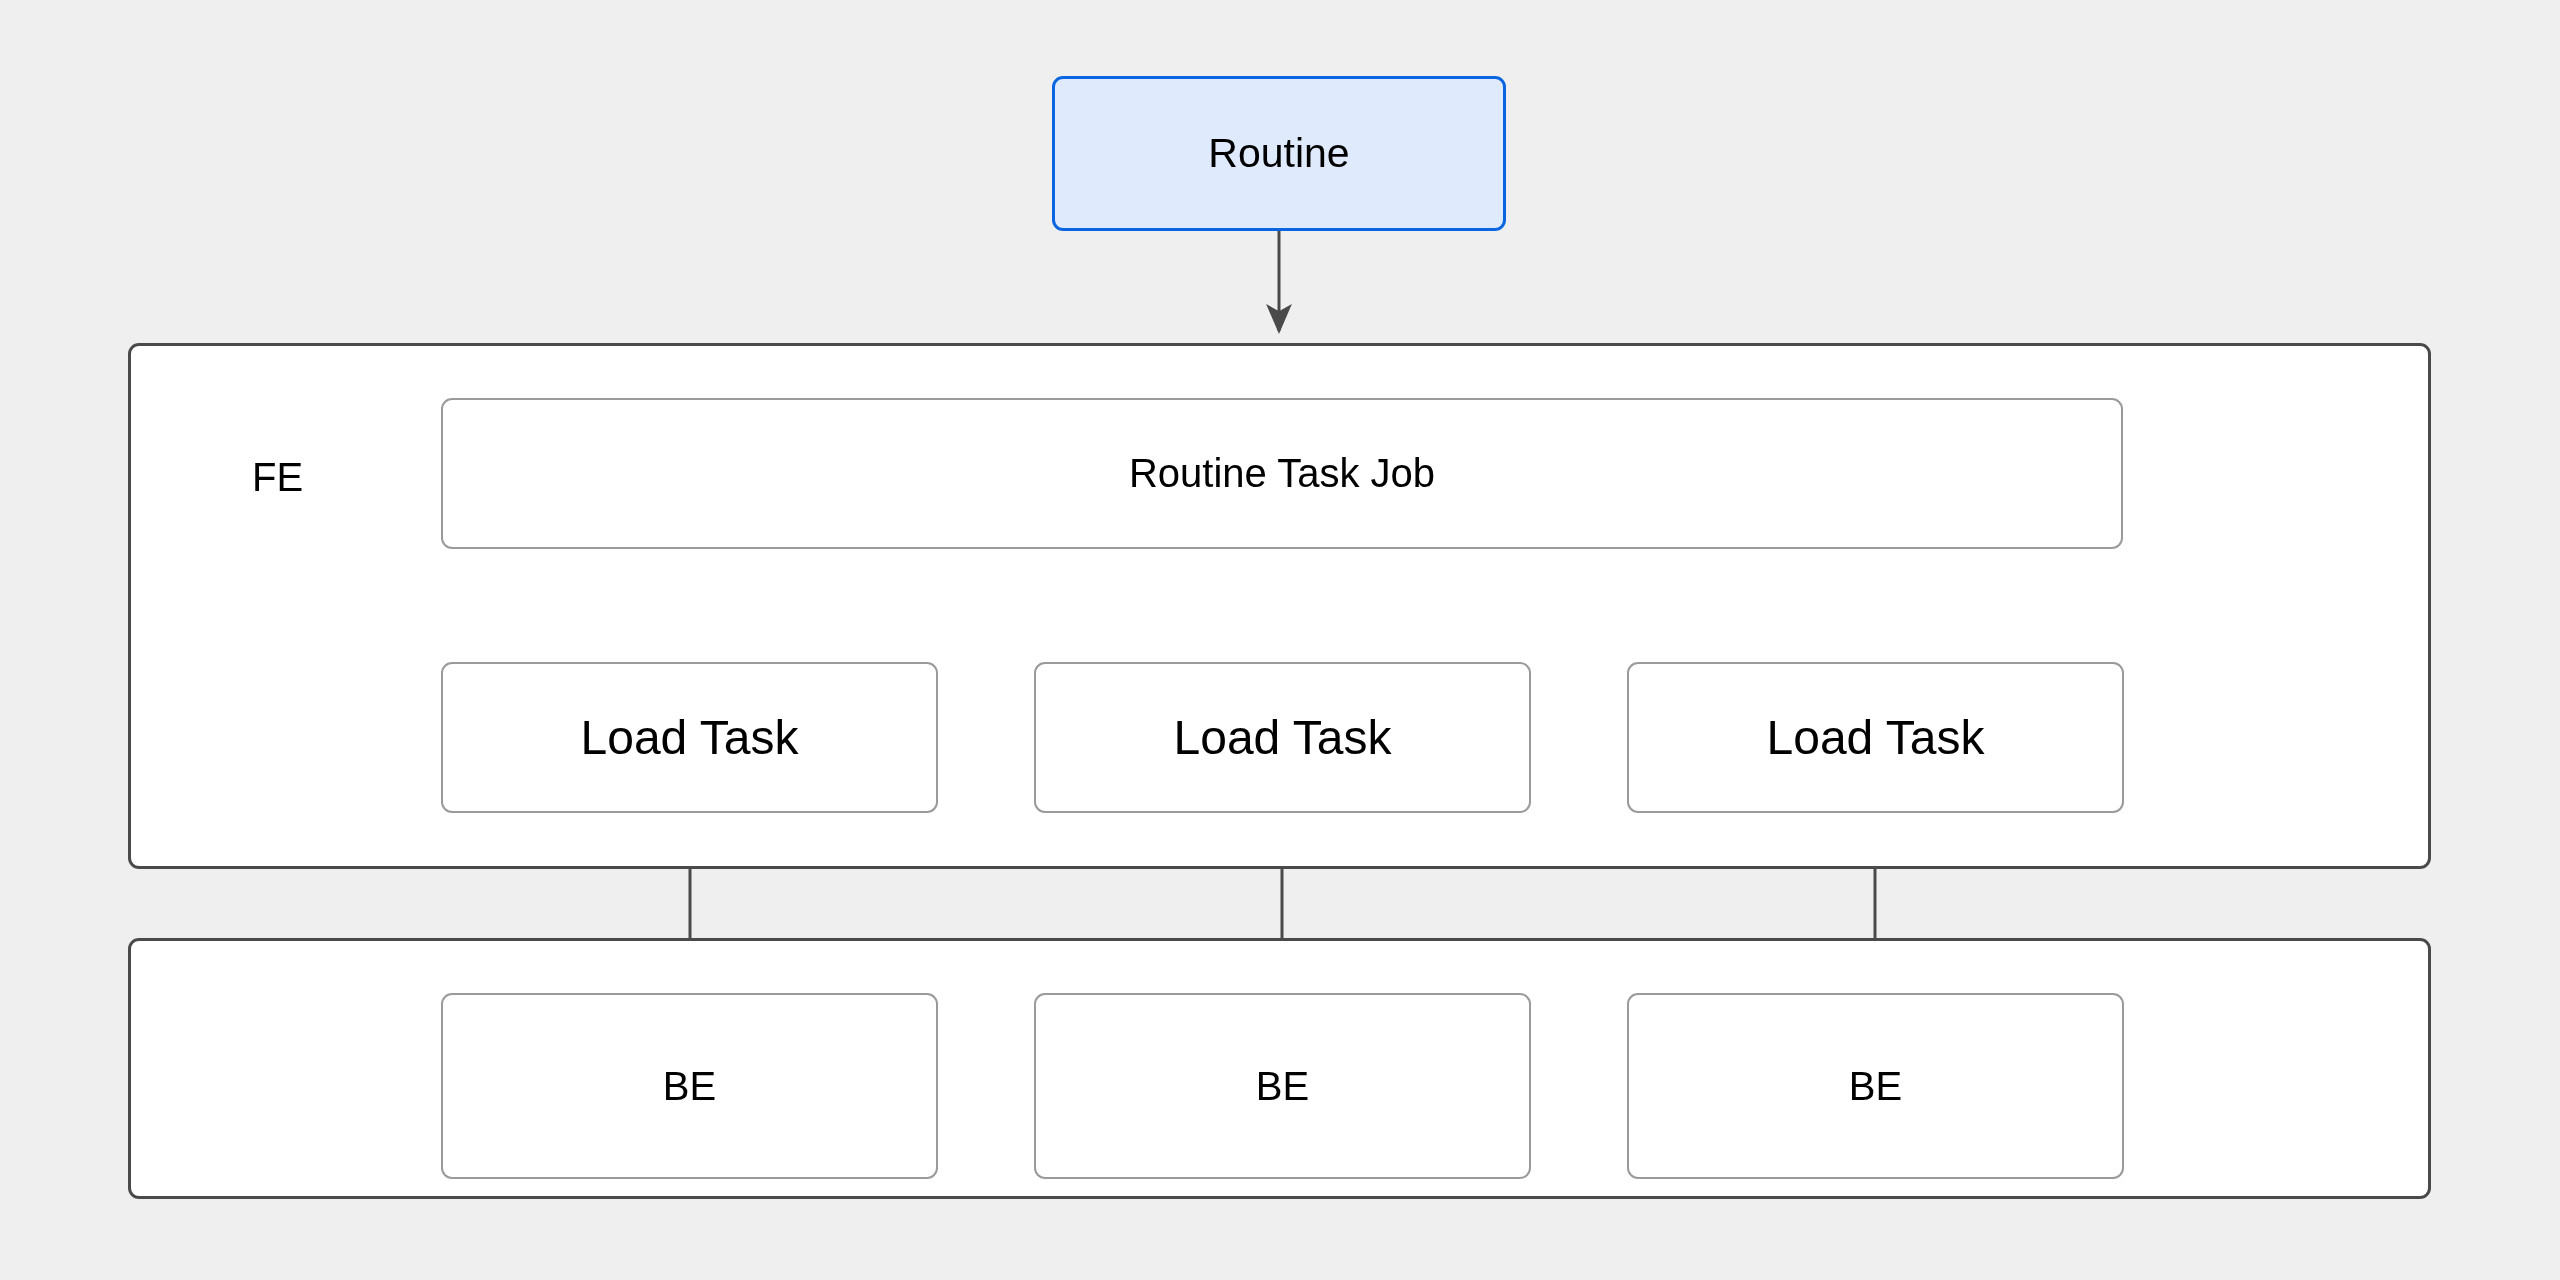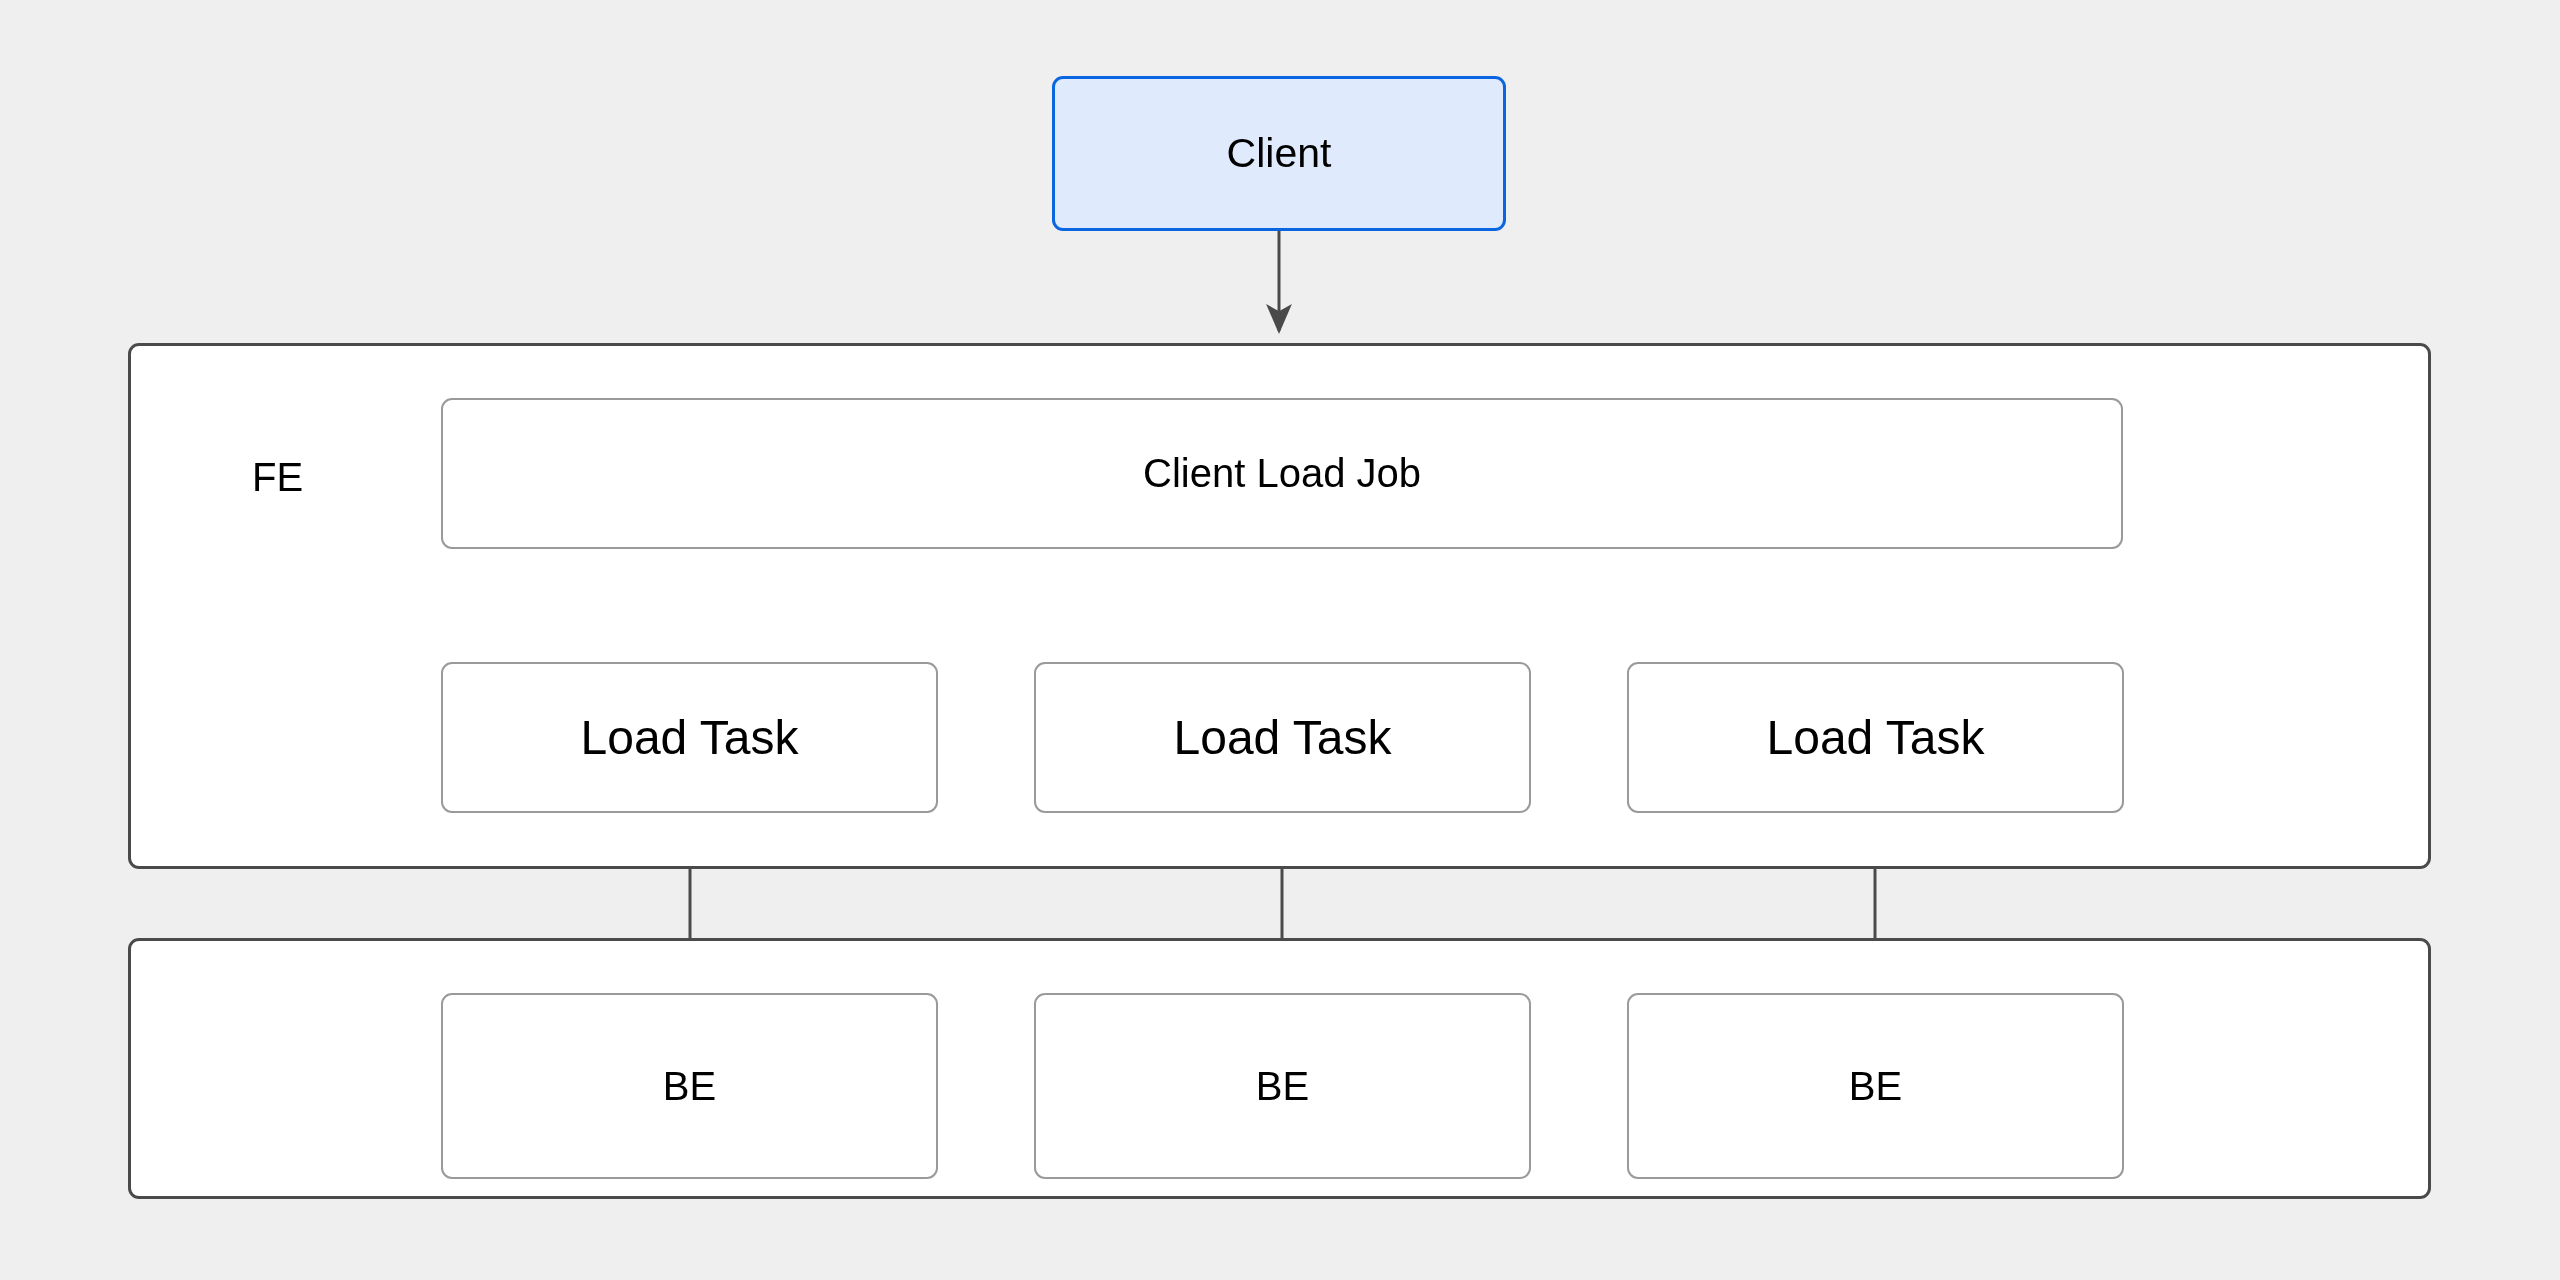--- a/index.html
+++ b/index.html
@@ -145,27 +145,27 @@
     <g>
       <path d="M1875,813 L1875,981" stroke="#4a4a4a" stroke-width="3" fill="none" marker-end="url(#arrowhead)"></path>
     </g>
   </svg>
 
   <div class="group-box fe-group"></div>
 
   <div class="group-box be-group"></div>
 
   <div class="node client-node">
-    <span>Client</span>
+    <span>Routine</span>
   </div>
 
   <div class="group-label fe-label">FE</div>
 
   <div class="node inner-node routine-job-node">
-    <span>Client Load Job</span>
+    <span>Routine Task Job</span>
   </div>
 
   <div class="node inner-node task-node task-1">
     <span>Load Task</span>
   </div>
   <div class="node inner-node task-node task-2">
     <span>Load Task</span>
   </div>
   <div class="node inner-node task-node task-3">
     <span>Load Task</span>

